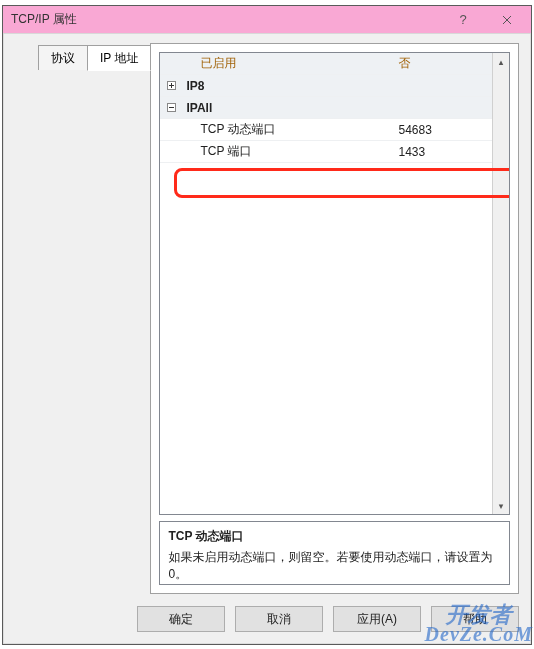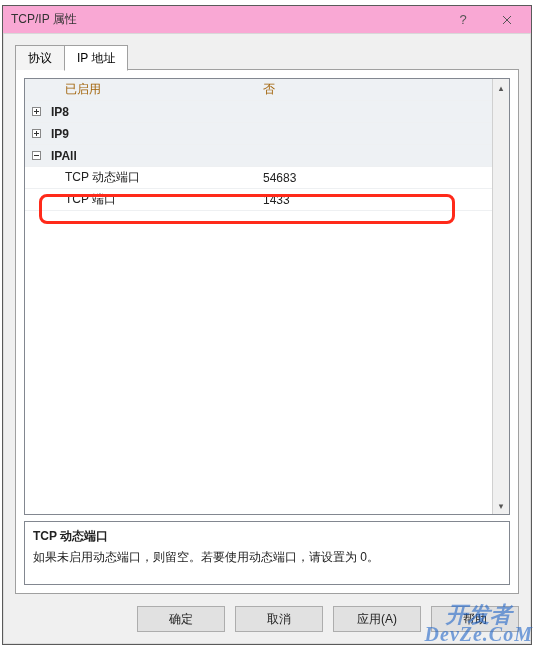--- a/index.html
+++ b/index.html
@@ -31,23 +31,24 @@
     }
     .title-text { color: #333; font-size: 12px; }
     .titlebar-buttons { display: flex; gap: 0; }
     .titlebar-btn {
       width: 44px; height: 26px;
       display: flex; align-items: center; justify-content: center;
       color: #555; font-size: 13px; cursor: default;
     }
     .titlebar-btn svg { width: 10px; height: 10px; stroke: #555; stroke-width: 1; fill: none; }
     .content {
-      padding: 10px 12px 12px 12px;
-      display: flex; flex-direction: column;
+      padding: 10px 12px 12px 5px;
+      display: flex; flex-direction: row;
       height: calc(100% - 28px);
+      margin-left: 30px;
     }
     .tabs {
       display: flex;
       align-items: flex-end;
       height: 26px;
       position: relative;
       z-index: 2;
     }
     .tab {
       padding: 4px 12px 3px 12px;
@@ -228,26 +229,20 @@
             <div class="value">否</div>
           </div>
 
           <div class="row cat">
             <div class="exp">
                 <div class="exp-box plus"></div>
               </div>
             <div class="label">IP8</div>
           </div>
 
-          <div class="row cat">
-            <div class="exp">
-                <div class="exp-box plus"></div>
-              </div>
-            <div class="label">IP9</div>
-          </div>
 
           <div class="row cat">
             <div class="exp">
                 <div class="exp-box minus"></div>
               </div>
             <div class="label">IPAll</div>
           </div>
 
           <div class="row">
             <div class="exp"></div>

